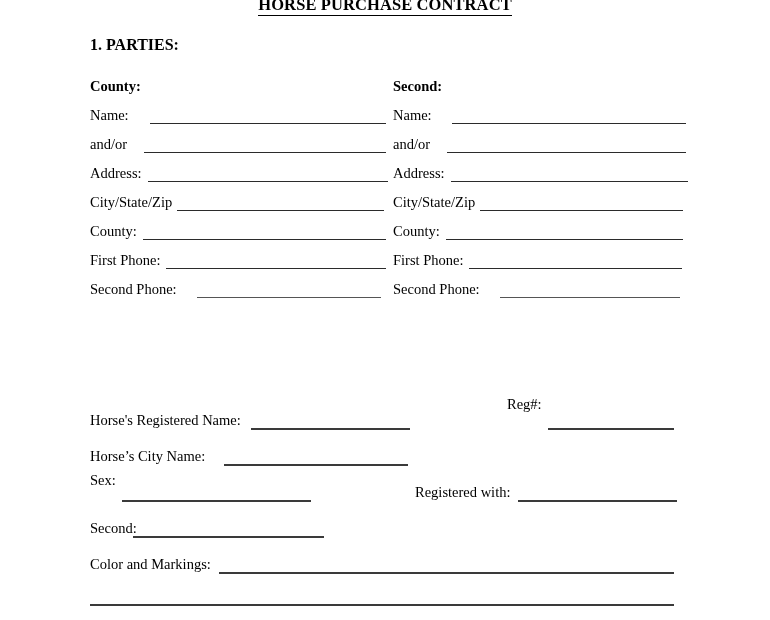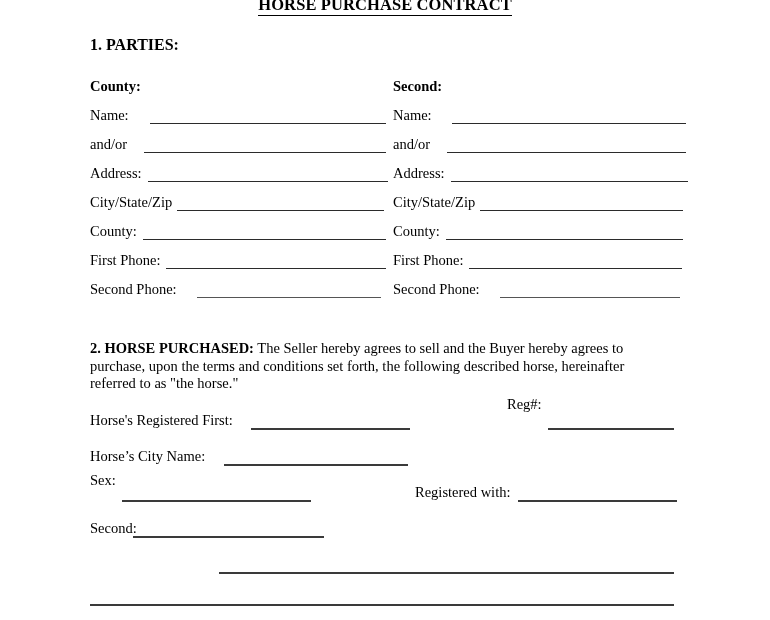--- a/index.html
+++ b/index.html
@@ -135,37 +135,37 @@
 
   <div class="field-label" style="left:393px; top:223px;">County:</div>
   <div class="rule-thin" style="left:446px; top:239px; width:237px;"></div>
 
   <div class="field-label" style="left:393px; top:252px;">First Phone:</div>
   <div class="rule-thin" style="left:469px; top:268px; width:213px;"></div>
 
   <div class="field-label" style="left:393px; top:281px;">Second Phone:</div>
   <div class="rule-thin-light" style="left:500px; top:297px; width:180px;"></div>
 
-  <div class="para" style="left:90px; top:340px; width:562px;"><b>2. HORSE PURCHASED:</b><span> The Seller hereby agrees to sell and the Buyer hereby agrees to purchase, upon the terms and conditions set forth, the following described horse, hereinafter referred to as "the horse."</span></div>
 
-  <div class="field-label" style="left:90px; top:412px;">Horse's Registered First:</div>
+  <div class="field-label" style="left:90px; top:412px;">Horse's Registered Name:</div>
   <div class="rule-thick" style="left:251px; top:428px; width:159px;"></div>
 
   <div class="field-label" style="left:507px; top:396px;">Reg#:</div>
   <div class="rule-thick" style="left:548px; top:428px; width:126px;"></div>
 
   <div class="field-label" style="left:90px; top:448px;">Horse’s City Name:</div>
   <div class="rule-thick" style="left:224px; top:464px; width:184px;"></div>
 
   <div class="field-label" style="left:90px; top:472px;">Sex:</div>
   <div class="rule-thick" style="left:122px; top:500px; width:189px;"></div>
 
   <div class="field-label" style="left:415px; top:484px;text-align:center;">Registered with:</div>
   <div class="rule-thick" style="left:518px; top:500px; width:159px;"></div>
 
   <div class="field-label" style="left:90px; top:520px;">Second:</div>
   <div class="rule-thick" style="left:133px; top:536px; width:191px;"></div>
 
+  <div class="field-label" style="left:90px; top:556px;">Color and Markings:</div>
   <div class="rule-thick" style="left:219px; top:572px; width:455px;"></div>
 
   <div class="rule-thick" style="left:90px; top:604px; width:584px;"></div>
 
 </div>
 
 </body></html>

